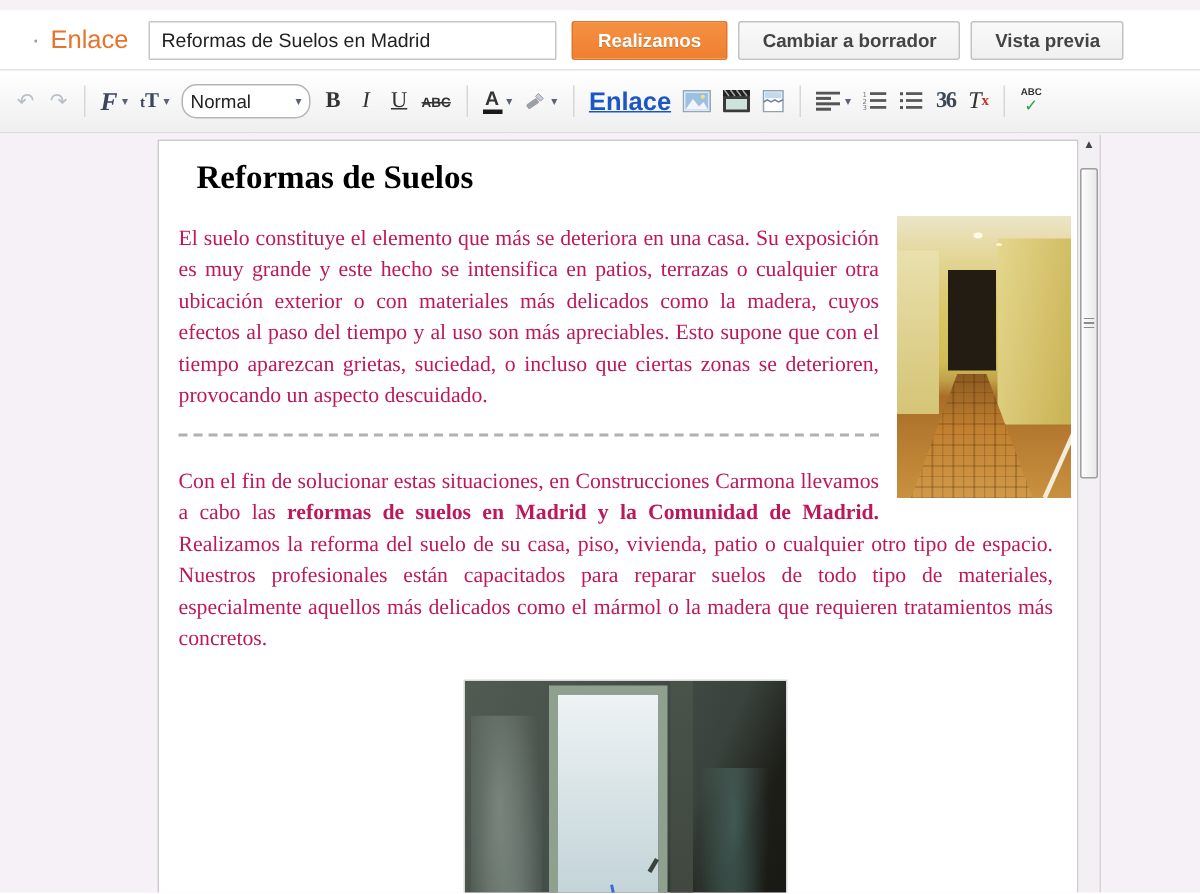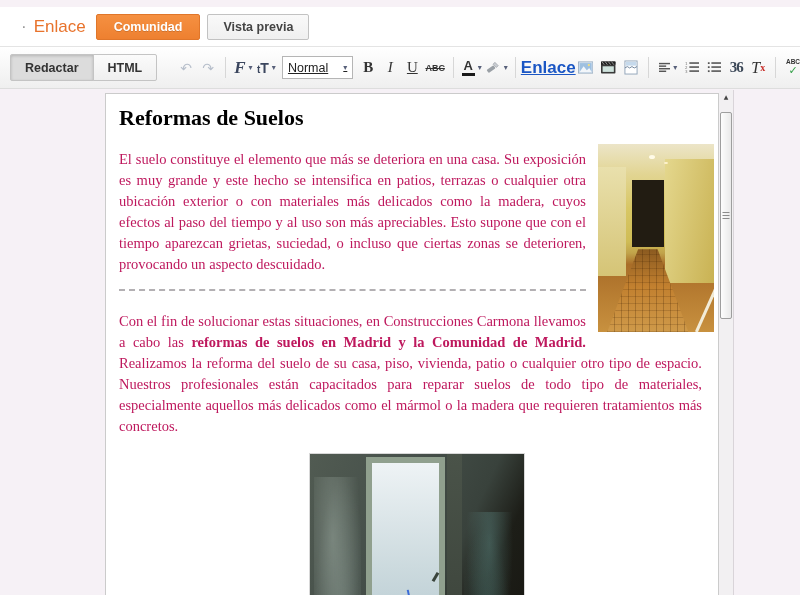--- a/index.html
+++ b/index.html
@@ -37,26 +37,26 @@
   .tab.active { background:#dcdcdc; box-shadow:inset 0 1px 3px rgba(0,0,0,.18); }
   .tbtn { display:inline-flex; align-items:center; justify-content:center; cursor:pointer;
           color:#3d4757; min-width:14px; height:24px; font-size:14px; }
   .uni { font-family:"DejaVu Sans",sans-serif; }
   .disabled { color:#b7bfcb; cursor:default; }
   .sep { width:1px; height:21px; background:#d7d7d7; margin:0 2px; }
   .arr { font-size:8px; color:#5a6activation575; color:#58607a; margin-left:3px;
          font-family:"DejaVu Sans",sans-serif; }
   .fontF { font-family:"Liberation Serif",serif; font-style:italic; font-weight:bold;
            font-size:17px; color:#3b465e; }
-  .fontTT { font-family:Liberation Sans, sans-serif; font-size:14px; color:#3b465e; font-weight:bold; }
+  .fontTT { font-family:Liberation Serif, serif; font-size:14px; color:#3b465e; font-weight:bold; }
   .fontTT .sm { font-size:10px; }
-  .fmt-select { width:86px; height:23px; border:1px solid #b5b5b5; border-radius:0;
+  .fmt-select { width:86px; height:23px; border:1px solid #b5b5b5; border-radius:10px;
                 background:#fff; display:inline-flex; align-items:center;
                 justify-content:space-between; padding:0 5px; font-size:12.5px; color:#222;
-                cursor:pointer;text-decoration:underline; }
+                cursor:pointer; }
   .bld { font-weight:bold; font-family:"Liberation Serif",serif; font-size:15px; color:#333; }
   .ita { font-style:italic; font-family:"Liberation Serif",serif; font-size:15px; color:#333; }
   .und { text-decoration:underline; font-family:"Liberation Serif",serif; font-size:15px; color:#333; }
   .abc { font-size:9px; font-weight:bold; text-decoration:line-through; color:#333; letter-spacing:0; }
   .acolor { display:inline-flex; flex-direction:column; align-items:center; line-height:1; }
   .acolor .a { font-size:13px; font-weight:bold; color:#333; }
   .acolor .bar { width:13px; height:3px; background:#1a1a1a; margin-top:1px; }
   .link-btn { color:#1a56c4; font-size:17px; font-weight:bold; text-decoration:underline; }
   .quote66 { font-family:"Liberation Serif",serif; font-weight:bold; font-size:15px;
              color:#3c4858; letter-spacing:-1px; }
@@ -65,21 +65,21 @@
   .spell { display:inline-flex; flex-direction:column; align-items:center; line-height:1; }
   .spell .abc2 { font-size:6.5px; font-weight:bold; color:#333; }
   .spell .chk { font-size:11px; color:#2f9e44; margin-top:-1px; font-family:"DejaVu Sans",sans-serif; }
   .icon-svg { display:inline-flex; align-items:center; }
 
   
   .workspace { position:relative; height:506px; background:#f6f1f6; overflow:hidden; }
   .page { position:absolute; left:105px; top:4px; width:614px; height:640px;
           background:#fff; border:1px solid #cbcbcb; padding:11px 3px 0 13px; }
   .page h2 { font-family:"Liberation Serif",serif; font-size:22px; color:#000;
-             margin:0 0 18px; font-weight:bold; }
+             margin:0 12px 18px; font-weight:bold; }
   .page p { font-family:"Liberation Serif",serif; font-size:14.5px; line-height:21px;
             color:#be185d; text-align:justify; margin:0 0 14px; padding-right:13px; }
   .divider { overflow:hidden; height:4px; border-top:2px dashed #b3b0b3;
              margin:0 13px 18px 0; }
 
   
   .float-photo { float:right; width:116px; height:188px; margin:-5px 1px 10px 12px;
                  position:relative; overflow:hidden;
                  background:linear-gradient(180deg,#ece5c8 0%,#e2d593 16%,#d8c765 34%,
                             #cfbc55 52%,#c1a34a 58%,#a96d28 64%,#b97f33 82%,#c8913f 100%); }
@@ -138,31 +138,29 @@
 </head>
 <body>
 
 <div class="app">
 
   <div class="top-strip"></div>
 
   <header class="topbar">
     <div class="crumb-dot">·</div>
     <div class="entry-label">Enlace</div>
+    <input class="title-input" value="Reformas de Suelos en Madrid" style="">
     <div class="topbar-buttons">
-      <button class="btn btn-orange">Comunidad</button>
+      <button class="btn btn-orange">Realizamos</button>
+      <button class="btn">Cambiar a borrador</button>
       <button class="btn">Vista previa</button>
     </div>
   </header>
 
   <div class="toolbar">
-    <div class="tab-group">
-      <button class="tab active">Redactar</button>
-      <button class="tab">HTML</button>
-    </div>
 
     <span class="tbtn uni disabled">↶</span>
     <span class="tbtn uni disabled">↷</span>
     <span class="sep"></span>
 
     <span class="tbtn">
       <i class="fontF">F</i>
       <span class="arr">▾</span>
     </span>
     <span class="tbtn">

